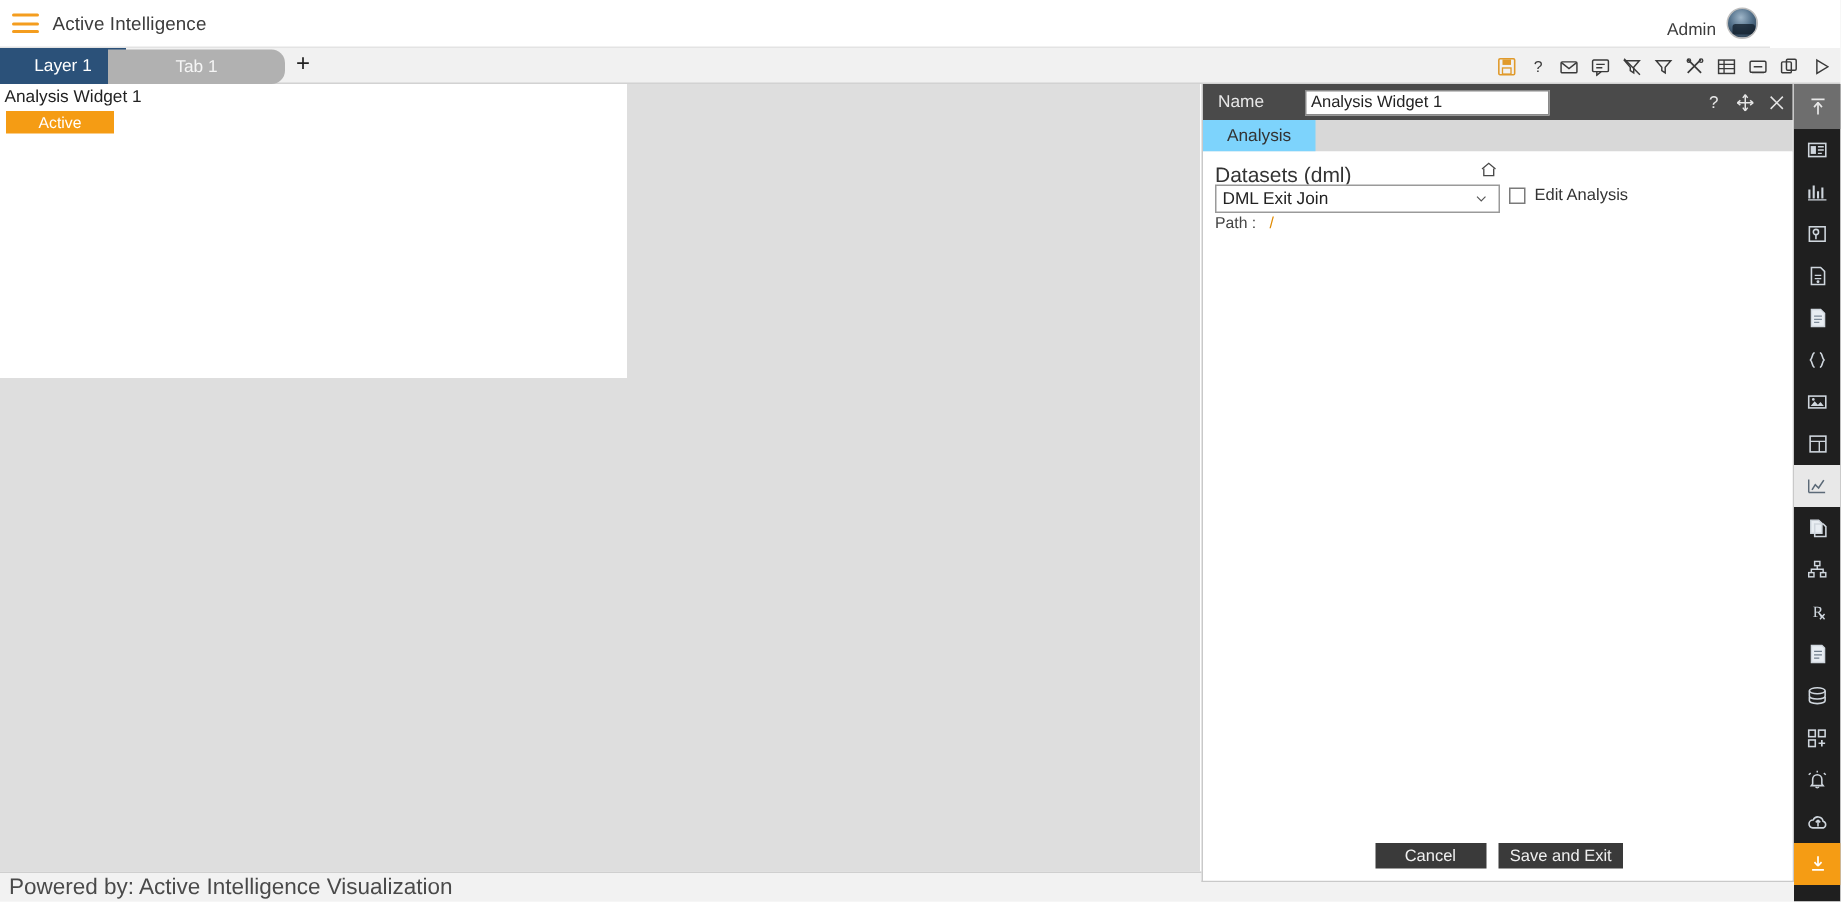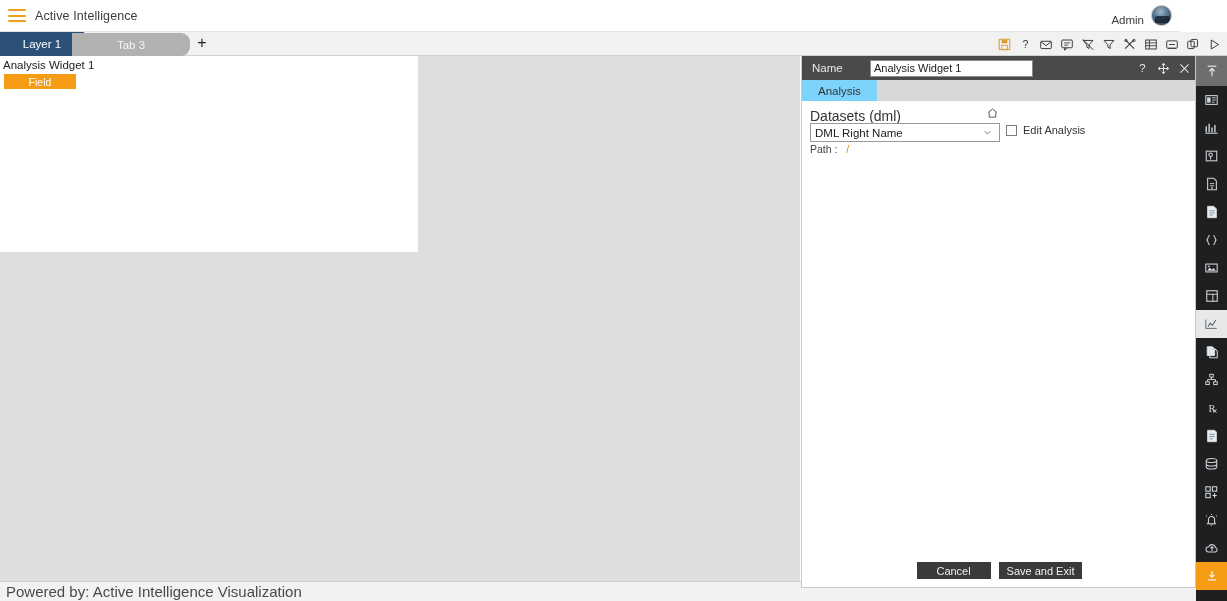--- a/index.html
+++ b/index.html
@@ -161,21 +161,21 @@
     </div>
     <div class="app-title">Active Intelligence</div>
     <div class="topbar-right">
       <div class="admin-label">Admin</div>
       <div class="avatar"></div>
     </div>
   </div>
 
   <div class="tabstrip">
     <div class="layer-tab">Layer 1</div>
-    <div class="page-tab">Tab 3</div>
+    <div class="page-tab">Tab 1</div>
     <div class="add-tab">+</div>
 
     <div class="tool-icons">
       <div class="ti">
         <svg width="13" height="13" viewBox="0 0 16 16">
             <rect x="1.5" y="1.5" width="13" height="13" rx="1" fill="none" stroke="#e09a2b" stroke-width="1.3"></rect>
             <rect x="4.5" y="2" width="7" height="4.5" fill="#e09a2b"></rect>
             <rect x="4.5" y="9" width="7" height="5" fill="none" stroke="#e09a2b" stroke-width="1.1"></rect>
           </svg>
       </div>
@@ -238,21 +238,21 @@
         <svg width="13" height="13" viewBox="0 0 16 16">
             <path d="M4 2.5 L13 8 L4 13.5 Z" fill="none" stroke="#3a3a3a" stroke-width="1.2"></path>
           </svg>
       </div>
     </div>
   </div>
 
   <div class="canvas">
     <div class="widget-card">
       <div class="widget-title">Analysis Widget 1</div>
-      <div class="field-chip">Field</div>
+      <div class="field-chip">Active</div>
     </div>
   </div>
 
   <div class="statusbar">
     <div class="status-text">Powered by: Active Intelligence Visualization</div>
   </div>
 
   <div class="panel">
 
     <div class="panel-header">
@@ -286,21 +286,21 @@
       <div class="fld-label">Datasets (dml)</div>
 
       <div class="home-icon">
         <svg width="13" height="12" viewBox="0 0 16 16">
             <path d="M2 7.5 L8 2.5 L14 7.5" fill="none" stroke="#4a4a4a" stroke-width="1.2"></path>
             <path d="M3.6 7.2 V13.5 H12.4 V7.2" fill="none" stroke="#4a4a4a" stroke-width="1.2"></path>
           </svg>
       </div>
 
       <div class="select-box">
-        <span>DML Right Name</span>
+        <span>DML Exit Join</span>
         <span class="select-chev">
           <svg width="11" height="9" viewBox="0 0 16 16">
               <path d="M3 5.5 L8 10.5 L13 5.5" fill="none" stroke="#555" stroke-width="1.4"></path>
             </svg>
         </span>
       </div>
 
       <div class="chk-wrap">
         <span class="chk-box"></span>
         <span class="chk-label">Edit Analysis</span>

